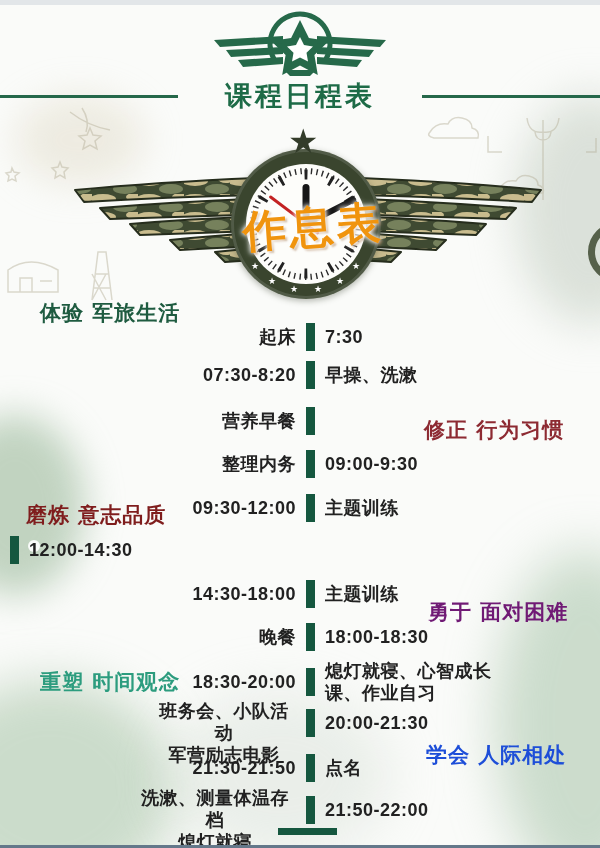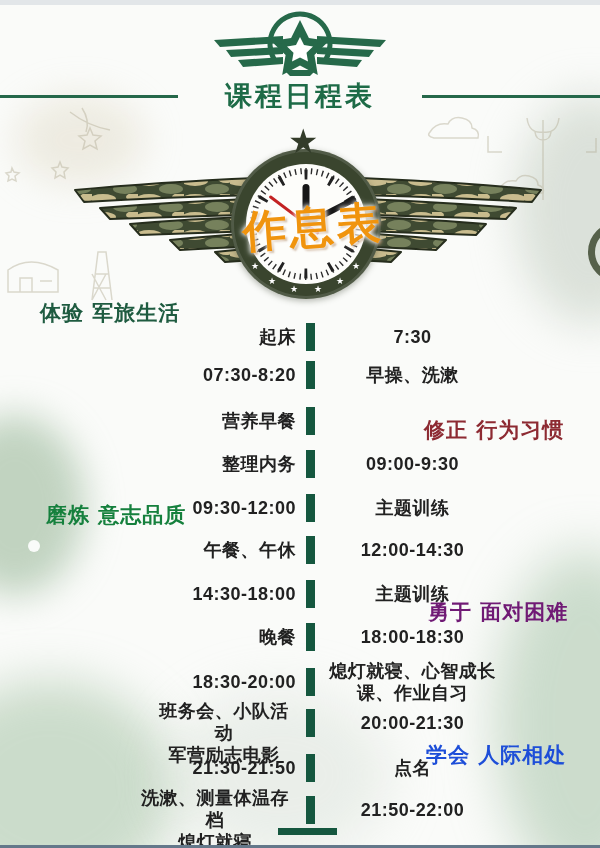--- a/index.html
+++ b/index.html
@@ -39,21 +39,21 @@
   .top-star{position:absolute;left:288px;top:124px;font-size:34px;color:#333c2a;line-height:1;}
   .ring-star{position:absolute;font-size:9px;color:#fff;line-height:1;}
   .clock-label{position:absolute;left:238px;top:198px;width:150px;text-align:center;
                font-family:"DejaVu Serif","Liberation Serif",serif;font-size:44px;font-weight:bold;
                letter-spacing:3px;color:#f0940e;transform:rotate(-4deg);white-space:nowrap;
                text-shadow:0 0 4px #fff,0 0 7px #fff,2px 2px 2px rgba(130,65,0,.45);}
   
   .s-row{position:absolute;left:0;width:500px;height:42px;display:flex;align-items:center;}
   .cell{font-size:18px;font-weight:bold;color:#212121;white-space:pre-line;line-height:22px;letter-spacing:.5px;}
   .cell.left{width:296px;flex:0 0 296px;text-align:right;box-sizing:border-box;}
-  .cell.right{flex:1;text-align:center;}
+  .cell.right{flex:1;text-align:left;}
   .vbar{flex:0 0 9px;width:9px;height:28px;margin:0 10px;background:#15573f;}
   .twoline .cell.left{text-align:center;position:relative;top:10px;}
   .end-bar{position:absolute;left:278px;top:828px;width:59px;height:7px;background:#15573f;}
   
   .cat{position:absolute;font-family:"DejaVu Serif","Liberation Serif",serif;font-size:21px;font-weight:bold;
        letter-spacing:1px;white-space:nowrap;}
 </style>
 </head>
 <body>
 
@@ -171,21 +171,20 @@
       <div class="cell left">整理内务</div>
       <div class="vbar"></div>
       <div class="cell right">09:00-9:30</div>
     </div>
     <div class="s-row" style="top:487px">
       <div class="cell left">09:30-12:00</div>
       <div class="vbar"></div>
       <div class="cell right">主题训练</div>
     </div>
     <div class="s-row" style="top:529px">
-      <div class="cell left">午餐、午休</div>
       <div class="vbar"></div>
       <div class="cell right">12:00-14:30</div>
     </div>
     <div class="s-row" style="top:573px">
       <div class="cell left">14:30-18:00</div>
       <div class="vbar"></div>
       <div class="cell right">主题训练</div>
     </div>
     <div class="s-row" style="top:616px">
       <div class="cell left">晚餐</div>
@@ -212,19 +211,20 @@
       <div class="cell left" style="padding-left:134px">洗漱、测量体温存档
 熄灯就寝</div>
       <div class="vbar"></div>
       <div class="cell right">21:50-22:00</div>
     </div>
   </div>
   <div class="end-bar"></div>
 
   <div class="cat" style="left: 40px; top: 292px; color: rgb(30, 91, 64); margin-top: 7px;">体验 军旅生活</div>
   <div class="cat" style="left: 424px; top: 416px; color: rgb(141, 42, 50);">修正 行为习惯</div>
-  <div class="cat" style="left: 46px; top: 501px; color: #15803d;">磨炼 意志品质</div>
+  <div class="cat" style="left: 26px; top: 501px; color: #7f1d1d;">磨炼 意志品质</div>
   <div class="cat" style="left: 428px; top: 598px; color: #701a75;">勇于 面对困难</div>
+  <div class="cat" style="left: 40px; top: 668px; color: rgb(44, 156, 126);">重塑 时间观念</div>
   <div class="cat" style="left: 426px; top: 741px; color: #1d4ed8;">学会 人际相处</div>
 
   <div class="top-band"></div>
   <div class="bottom-band"></div>
 </div>
 
 </body></html>

